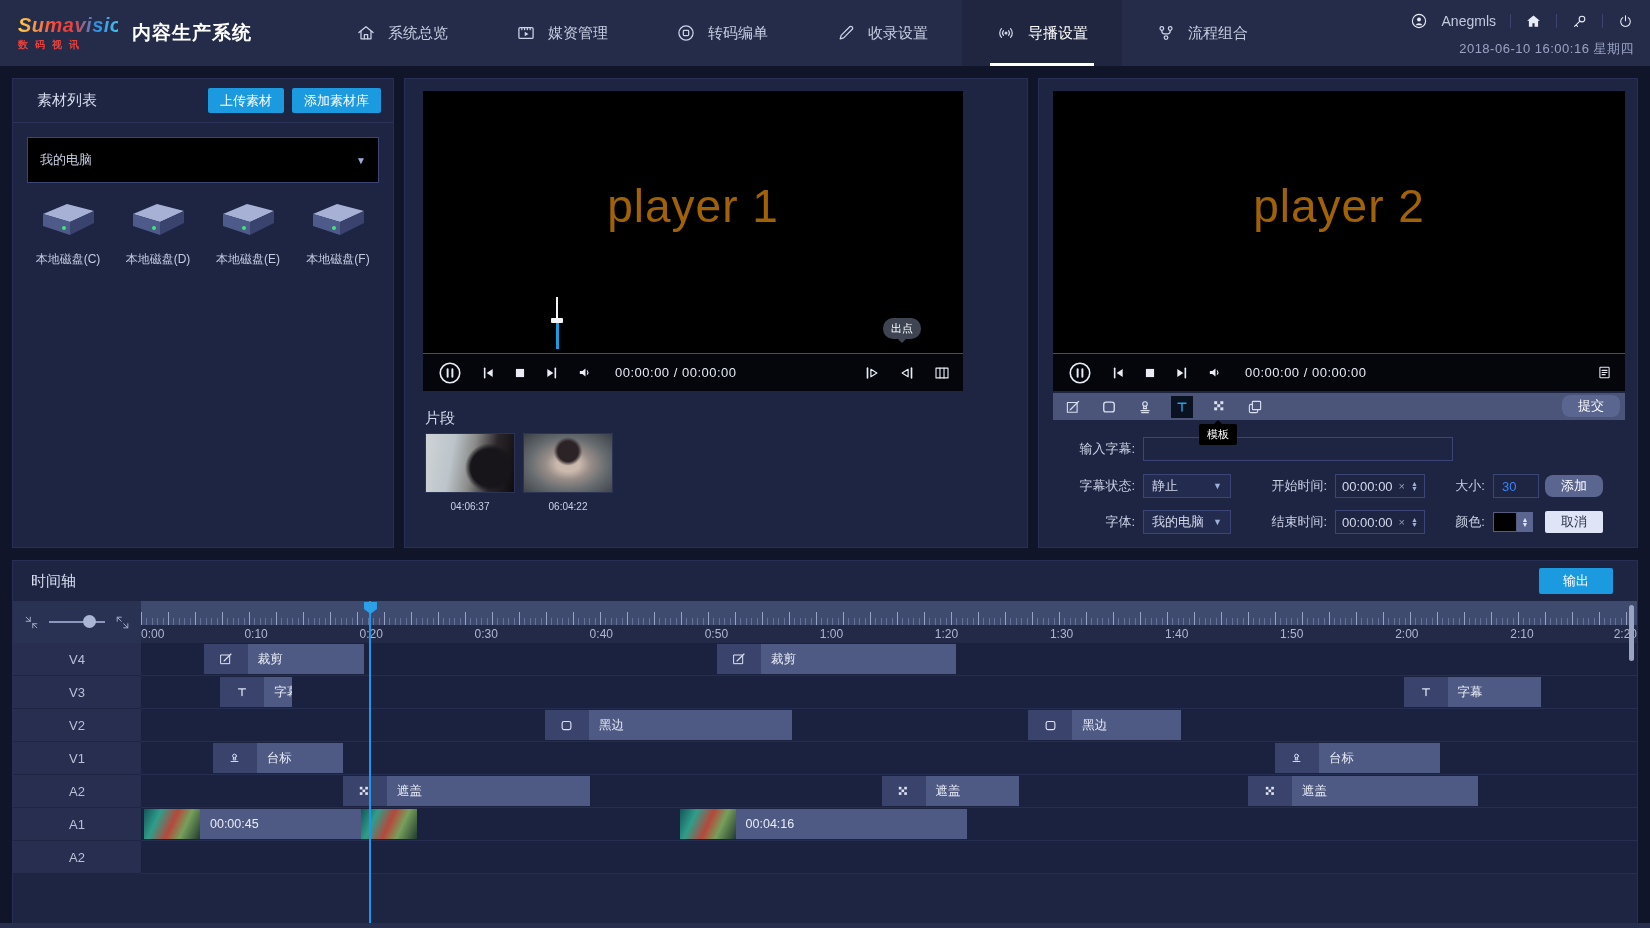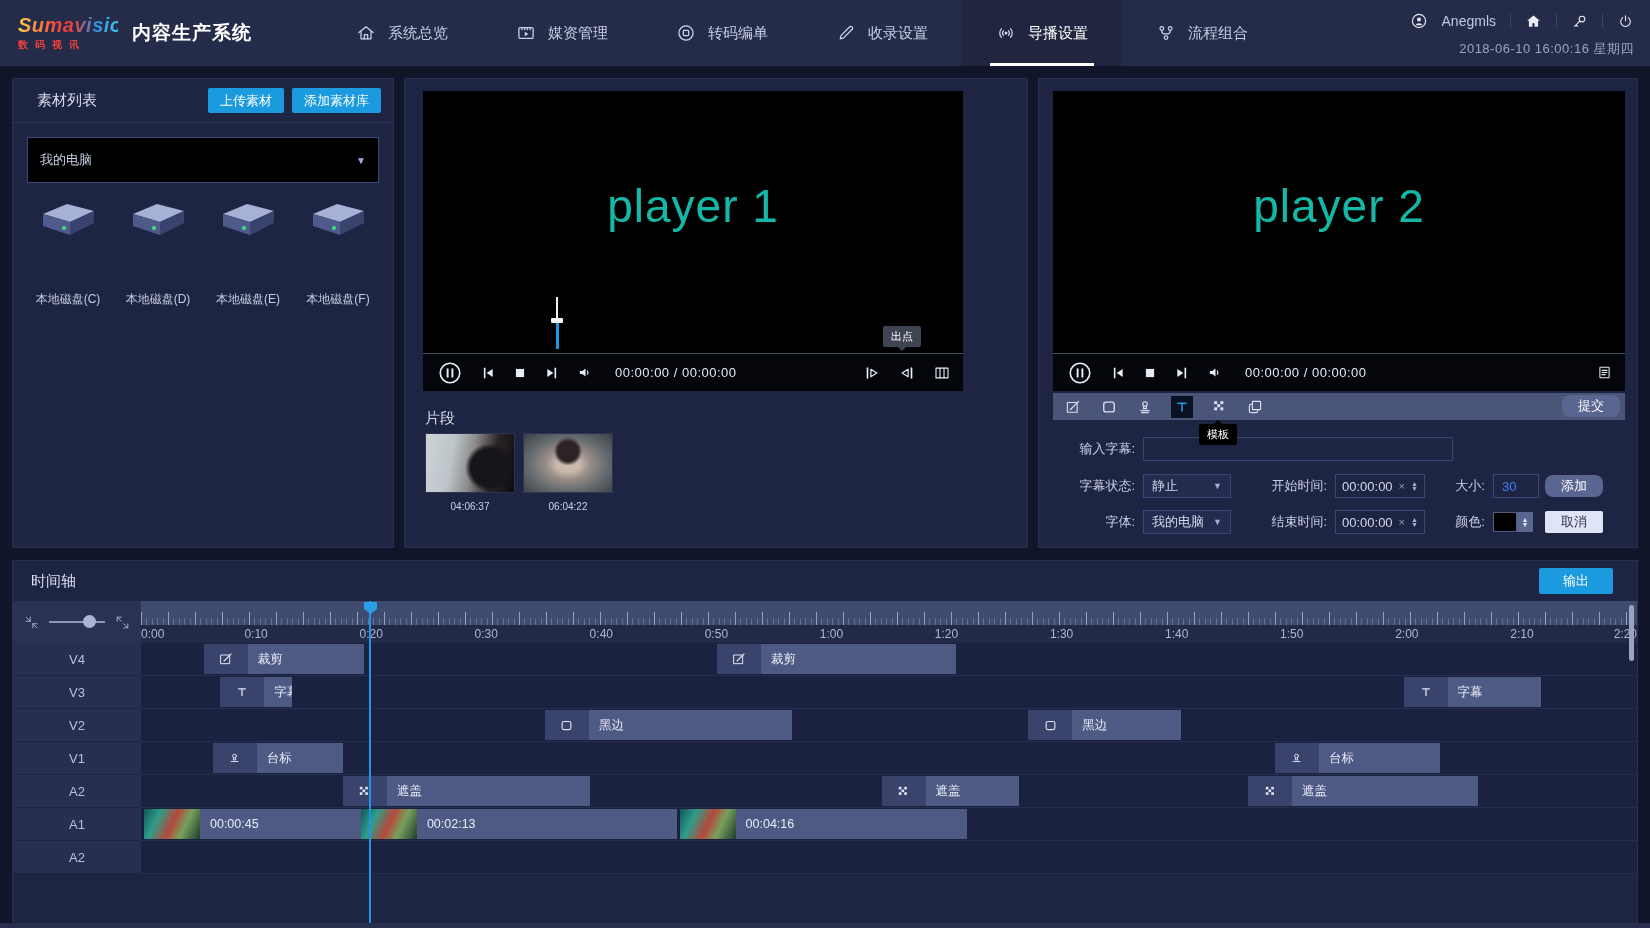--- a/index.html
+++ b/index.html
@@ -33,42 +33,42 @@
   #panel-player2{left:1038px;top:78px;width:600px;height:470px;}
   #panel-timeline{left:12px;top:560px;width:1626px;height:408px;}
 
   
   .mat-header{height:44px;display:flex;align-items:center;border-bottom:1px solid #2b3359;padding:0 12px 0 24px;}
   .mat-title{color:#d8deee;font-size:15px;flex:1;}
   .btn-blue{background:#1b9ae0;color:#fff;border:none;font-size:13px;height:25px;padding:0 12px;border-radius:2px;cursor:pointer;margin-left:8px;}
   .mat-drop{margin:14px;height:46px;border:1px solid #3b4677;background:#000000;display:flex;align-items:center;padding:0 12px;color:#c9d0e4;font-size:13px;cursor:pointer;}
   .mat-drop .caret{margin-left:auto;color:#9fb0d8;font-size:10px;}
   .disk-grid{display:flex;padding:0 10px;margin-top:14px;}
-  .disk{width:90px;display:flex;flex-direction:column;align-items:center;cursor:pointer;gap:40px;}
+  .disk{width:90px;display:flex;flex-direction:column;align-items:center;cursor:pointer;}
   .disk-label{color:#c5cce1;font-size:12px;margin-top:8px;}
 
   
   .video-box{position:absolute;background:#000;}
   #panel-player1 .video-box{left:18px;top:12px;width:540px;height:300px;}
   #panel-player2 .video-box{left:14px;top:12px;width:572px;height:300px;}
-  .player-name{position:absolute;left:0;right:0;top:88px;text-align:center;color:#14b8a6;font-size:46px;font-weight:300;letter-spacing:1px;}
+  .player-name{position:absolute;left:0;right:0;top:88px;text-align:center;color:#a16207;font-size:46px;font-weight:300;letter-spacing:1px;}
   .ctrl-bar{position:absolute;left:0;right:0;bottom:0;height:38px;border-top:1px solid #4a4f5e;display:flex;align-items:center;background:#04060c;padding:0 12px 0 14px;color:#e9ecf4;}
   .ctrl-left{display:flex;align-items:center;gap:17px;}
   .ctrl-right{margin-left:auto;display:flex;align-items:center;gap:17px;}
   .ctrl-btn{cursor:pointer;color:#e9ecf4;}
   .time-label{font-size:13px;color:#e6e9f2;letter-spacing:.5px;margin-left:4px;}
   .vol-pop{position:absolute;bottom:42px;left:127px;width:14px;height:52px;display:flex;flex-direction:column;align-items:center;}
   .vol-track-top{width:2px;height:21px;background:#f2f4f8;}
   .vol-handle{width:12px;height:5px;background:#f2f4f8;border-radius:1px;cursor:pointer;}
   .vol-track-bot{width:3px;flex:1;background:#1b9ae0;}
   .tooltip{position:absolute;background:#3e4452;color:#fff;font-size:11px;padding:3px 8px;border-radius:2px;white-space:nowrap;z-index:5;}
   .tooltip .arr-down{position:absolute;left:50%;bottom:-4px;margin-left:-4px;border:4px solid transparent;border-bottom:none;border-top:4px solid #3e4452;}
   .tooltip.black{background:#000;}
   .tooltip .arr-up{position:absolute;left:50%;top:-4px;margin-left:-4px;border:4px solid transparent;border-top:none;border-bottom:4px solid #000;}
-  #tip-outpoint{right:42px;bottom:44px;}
+  #tip-outpoint{right:42px;bottom:52px;border-radius:10px;}
   
   .seg-title{position:absolute;left:20px;top:330px;color:#d5dbea;font-size:15px;}
   .seg-row{position:absolute;left:20px;top:354px;display:flex;gap:8px;}
   .seg-item{display:flex;flex-direction:column;align-items:center;cursor:pointer;}
   .seg-thumb{width:90px;height:60px;border:1px solid #2c3456;}
   .thumb-1{background:
       radial-gradient(circle at 72% 58%, #17141a 0 26%, rgba(23,20,26,0) 34%),
       linear-gradient(100deg,#cfd3d6 0%,#bcc5ca 30%,#8a8a88 52%,#2a2529 74%,#0e0c10 100%);}
   .thumb-2{background:
       radial-gradient(circle at 50% 30%, #2b2326 0 17%, rgba(43,35,38,0) 24%),
@@ -689,21 +689,20 @@
     </div>
     <div class="trow" style="top:247px;">
       <div class="tname">A1</div>
       <div class="tlane">
         <div class="clip" style="left:0.2%;width:14.5%;">
           <span class="cthumb"></span>
           <span class="cbody">00:00:45</span>
         </div>
         <div class="clip" style="left:14.7%;width:21.1%;">
           <span class="cthumb"></span>
-          <span class="cbody">00:02:13</span>
         </div>
         <div class="clip" style="left:36%;width:19.2%;">
           <span class="cthumb"></span>
           <span class="cbody">00:04:16</span>
         </div>
       </div>
     </div>
     <div class="trow" style="top:280px;">
       <div class="tname">A2</div>
       <div class="tlane"></div>

